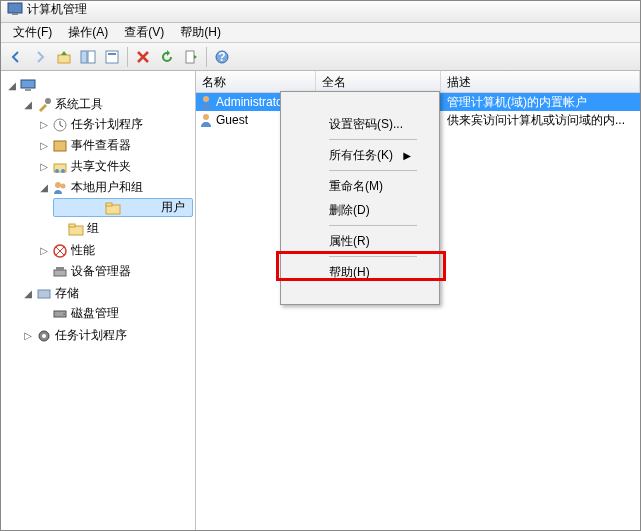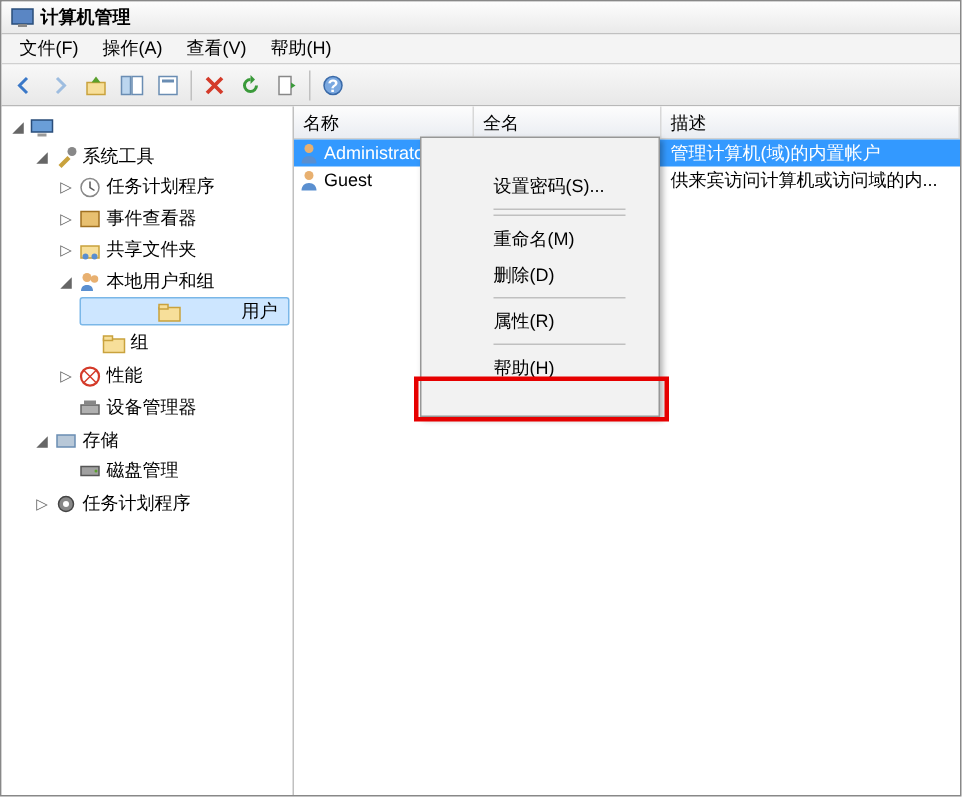--- a/index.html
+++ b/index.html
@@ -1,17 +1,17 @@
 <!DOCTYPE html>
 <html><head>
 <meta charset="utf-8">
 <style>
 * { margin: 0; padding: 0; box-sizing: border-box; font-family: "Microsoft YaHei", "SimSun", sans-serif; font-size: 12px; }
 body { background: #fff; width: 641px; height: 531px; overflow: hidden; border: 1px solid #888; }
-.titlebar { height: 22px; background: linear-gradient(#fdfdfd,#eaeaea); border-bottom: 1px solid #c0c0c0; display: flex; align-items: center; padding-left: 6px; font-weight: bold; }
+.titlebar { height: 22px; background: linear-gradient(#fdfdfd,#eaeaea); border-bottom: 1px solid #c0c0c0; display: flex; padding-left: 6px; }
 .titlebar .icon { width: 16px; height: 16px; margin-right: 4px; }
 .menubar { height: 20px; background: #f4f4f4; display: flex; align-items: center; padding-left: 4px; border-bottom: 1px solid #d0d0d0; }
 .menubar span { padding: 2px 8px; cursor: default; }
 .toolbar { height: 28px; background: linear-gradient(#f8f8f8,#e8e8e8); border-bottom: 1px solid #b8b8b8; display: flex; align-items: center; padding-left: 4px; gap: 2px; }
 .toolbar .btn { width: 22px; height: 22px; display:flex; align-items:center; justify-content:center; border:1px solid transparent; border-radius:2px; }
 .toolbar .sep { width:1px; height:20px; background:#c0c0c0; margin:0 2px;}
 .main { display:flex; height: calc(531px - 22px - 20px - 28px - 2px); }
 .left { width: 195px; border-right:1px solid #c0c0c0; background:#fff; overflow:auto; padding:4px 2px;}
 .right { flex:1; background:#fff; position:relative;}
 .listhdr { height:22px; background:linear-gradient(#fdfdfd,#eaedf2); border-bottom:1px solid #d0d0d0; display:flex;}
@@ -281,20 +281,24 @@
           <div class="c2"></div>
           <div class="c3">供来宾访问计算机或访问域的内...</div>
         </div>
       </div>
 
     <div class="ctxmenu">
       <div class="mi">
           <span>设置密码(S)...</span>
         </div>
       <div class="msep"></div>
+      <div class="mi">
+          <span>所有任务(K)</span>
+          <span class="arrow">▶</span>
+        </div>
       <div class="msep"></div>
       <div class="mi">
           <span>重命名(M)</span>
         </div>
       <div class="mi">
           <span>删除(D)</span>
         </div>
       <div class="msep"></div>
       <div class="mi">
           <span>属性(R)</span>

